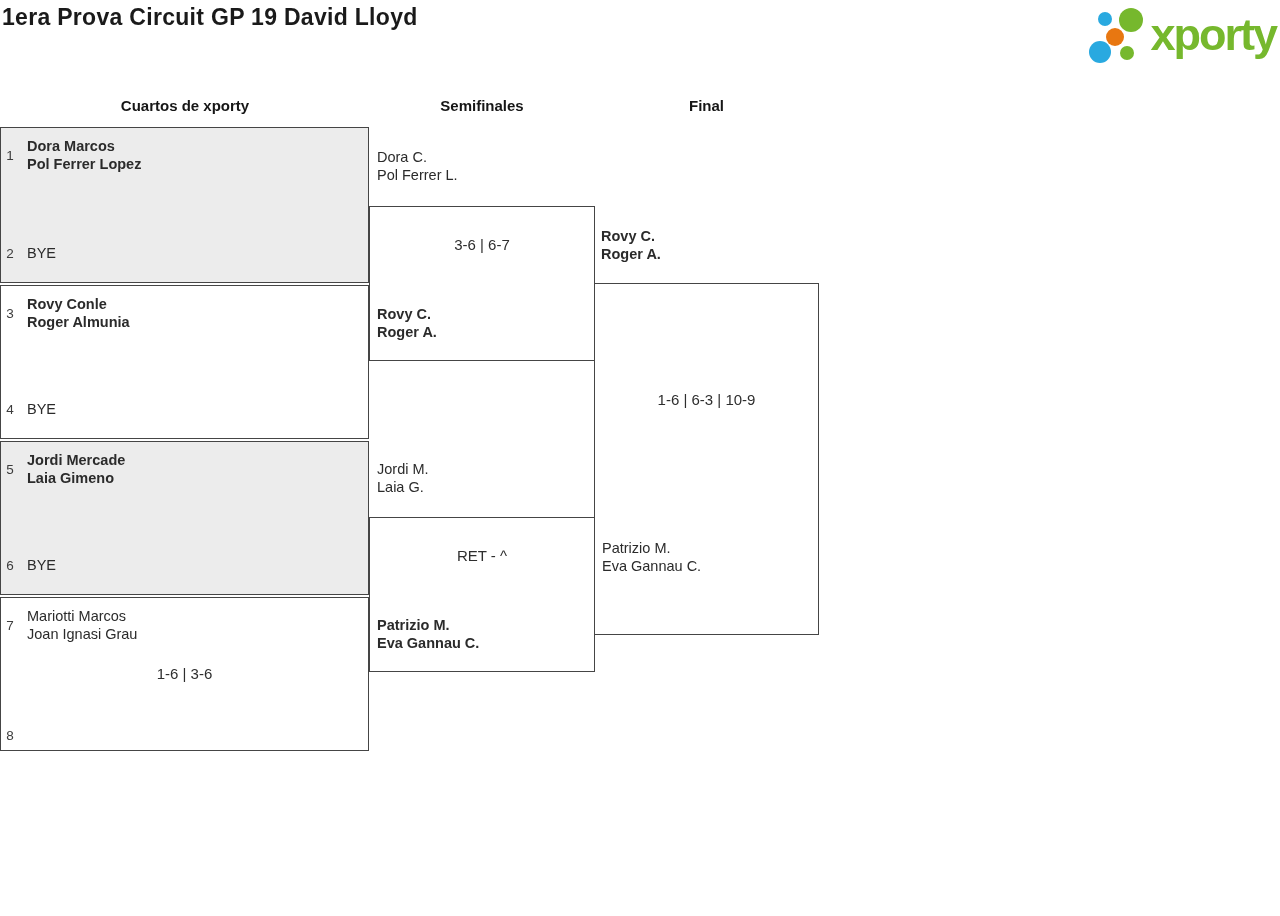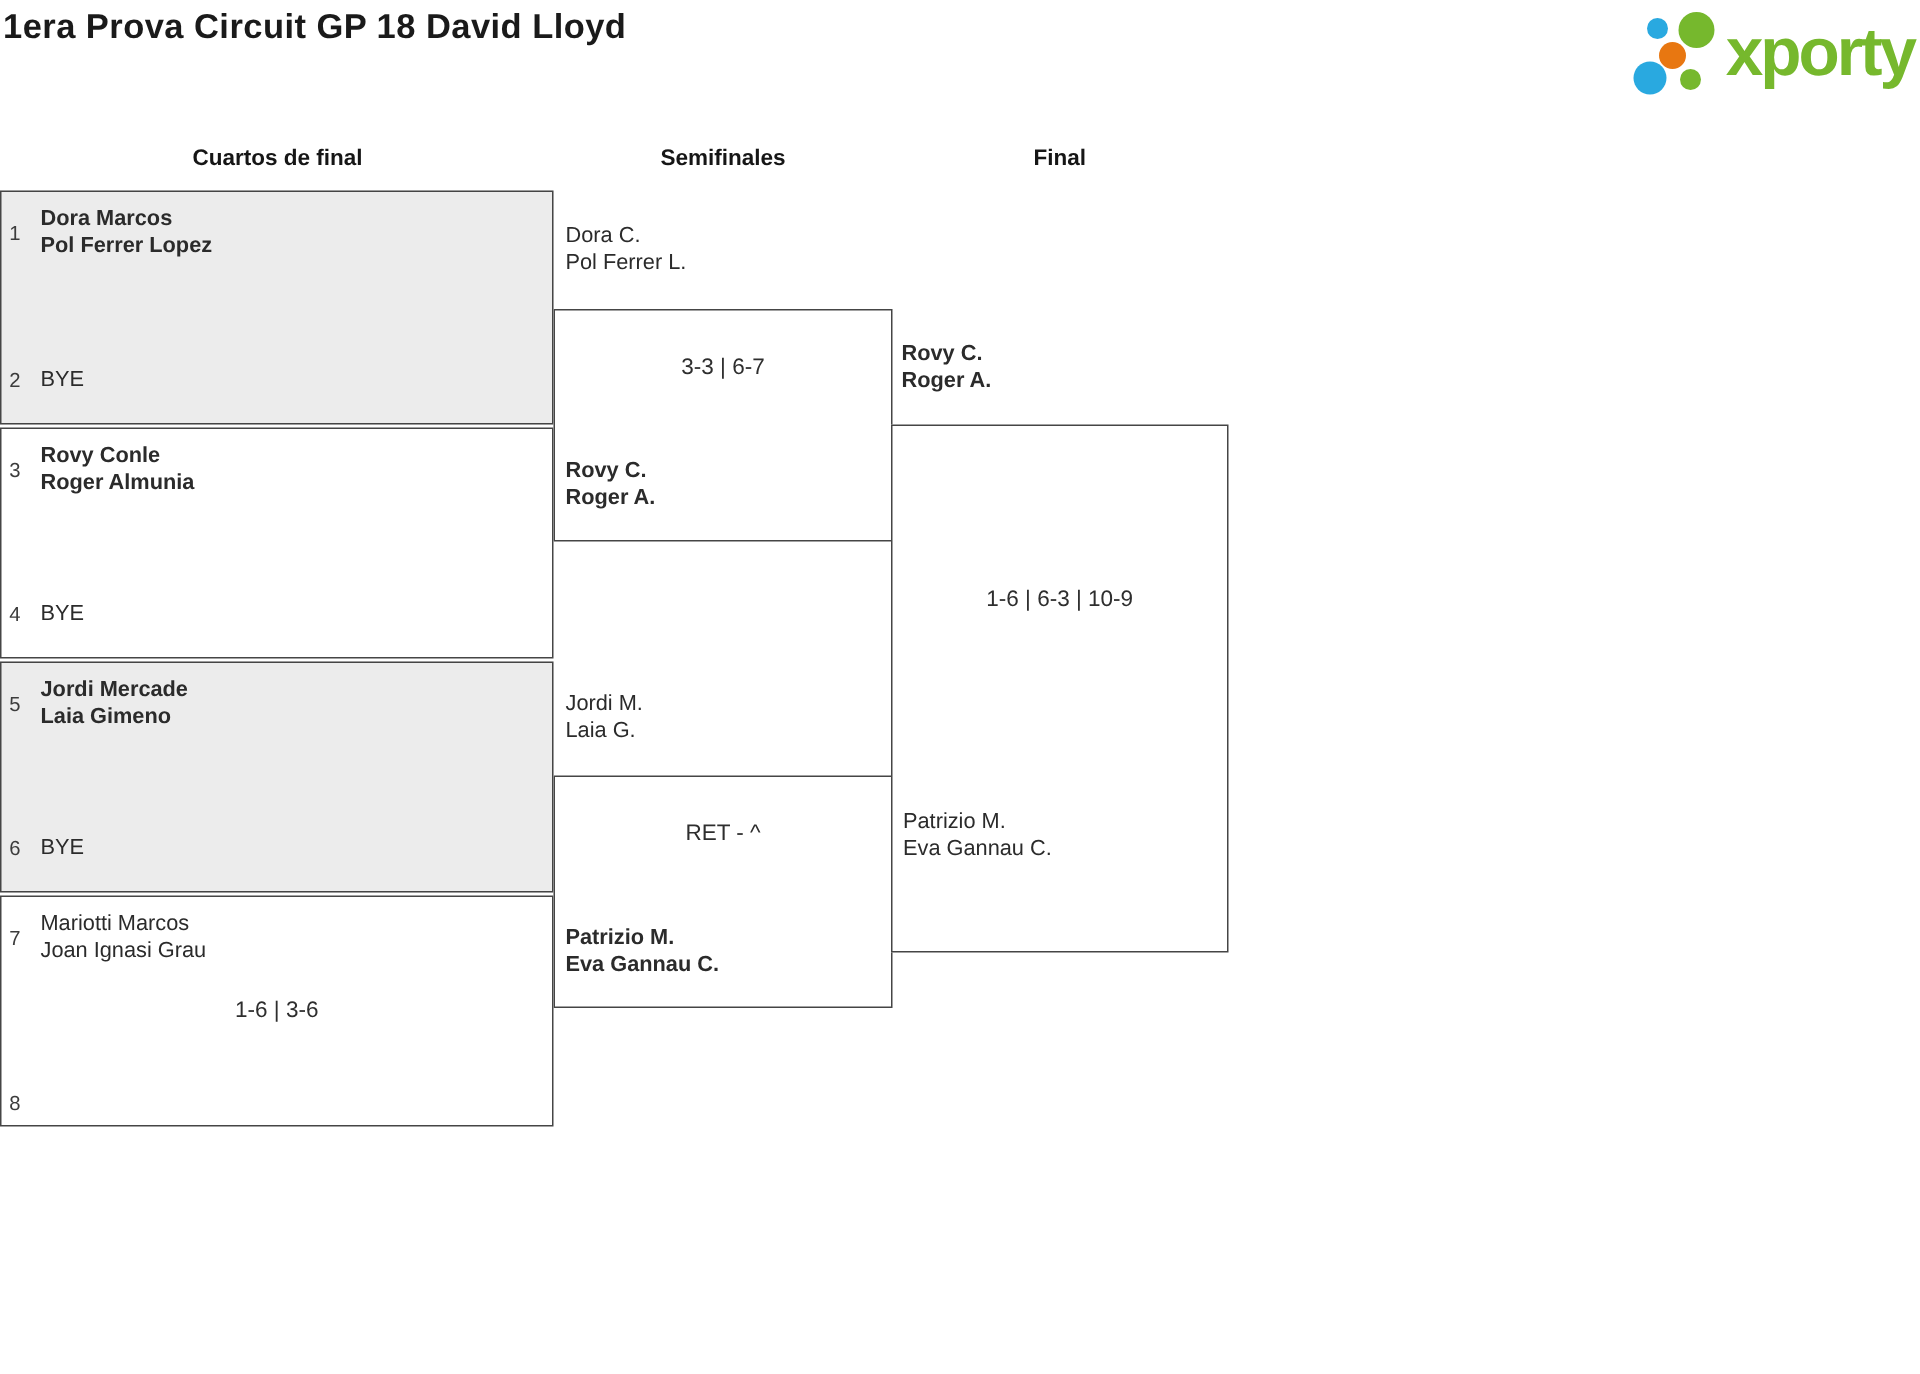--- a/index.html
+++ b/index.html
@@ -66,36 +66,36 @@
   .float-team { position:absolute; }
   .sf1-t1 { left:377px; top:148px; }
   .sf2-t1 { left:377px; top:460px; }
   .f-t1   { left:601px; top:227px; }
 </style>
 </head>
 <body>
 
 <div class="page">
 
-  <div class="title l1">1era Prova Circuit GP 18 David Lloyd</div>
+  <div class="title l1">1era Prova Circuit GP 19 David Lloyd</div>
 
   <div class="logo">
     <span>
       <svg class="logo-dots" viewBox="0 0 68 62" xmlns="http://www.w3.org/2000/svg">
         <circle cx="23" cy="15" r="7" fill="#29a9e0"></circle>
         <circle cx="49" cy="16" r="12" fill="#76b82d"></circle>
         <circle cx="33" cy="33" r="9" fill="#e87711"></circle>
         <circle cx="18" cy="48" r="11" fill="#29a9e0"></circle>
         <circle cx="45" cy="49" r="7" fill="#76b82d"></circle>
       </svg>
     </span>
     <span class="logo-text">xporty</span>
   </div>
 
-  <div class="round-header rh-qf">Cuartos de final</div>
+  <div class="round-header rh-qf">Cuartos de xporty</div>
   <div class="round-header rh-sf">Semifinales</div>
   <div class="round-header rh-f">Final</div>
 
   <div class="match qf qf1 bg-gray">
     <div class="slot slot-top">
       <span class="seed">1</span>
       <div class="team winner">
         <div class="team-line">Dora Marcos</div>
         <div class="team-line">Pol Ferrer Lopez</div>
       </div>
@@ -156,21 +156,21 @@
       <span class="seed">8</span>
     </div>
   </div>
 
   <div class="float-team sf1-t1">
     <div class="team-line">Dora C.</div>
     <div class="team-line">Pol Ferrer L.</div>
   </div>
 
   <div class="match sf sf1 bg-white">
-    <div class="score">3-3 | 6-7</div>
+    <div class="score">3-6 | 6-7</div>
     <div class="inbox-team winner">
       <div class="team-line">Rovy C.</div>
       <div class="team-line">Roger A.</div>
     </div>
   </div>
 
   <div class="float-team sf2-t1">
     <div class="team-line">Jordi M.</div>
     <div class="team-line">Laia G.</div>
   </div>

